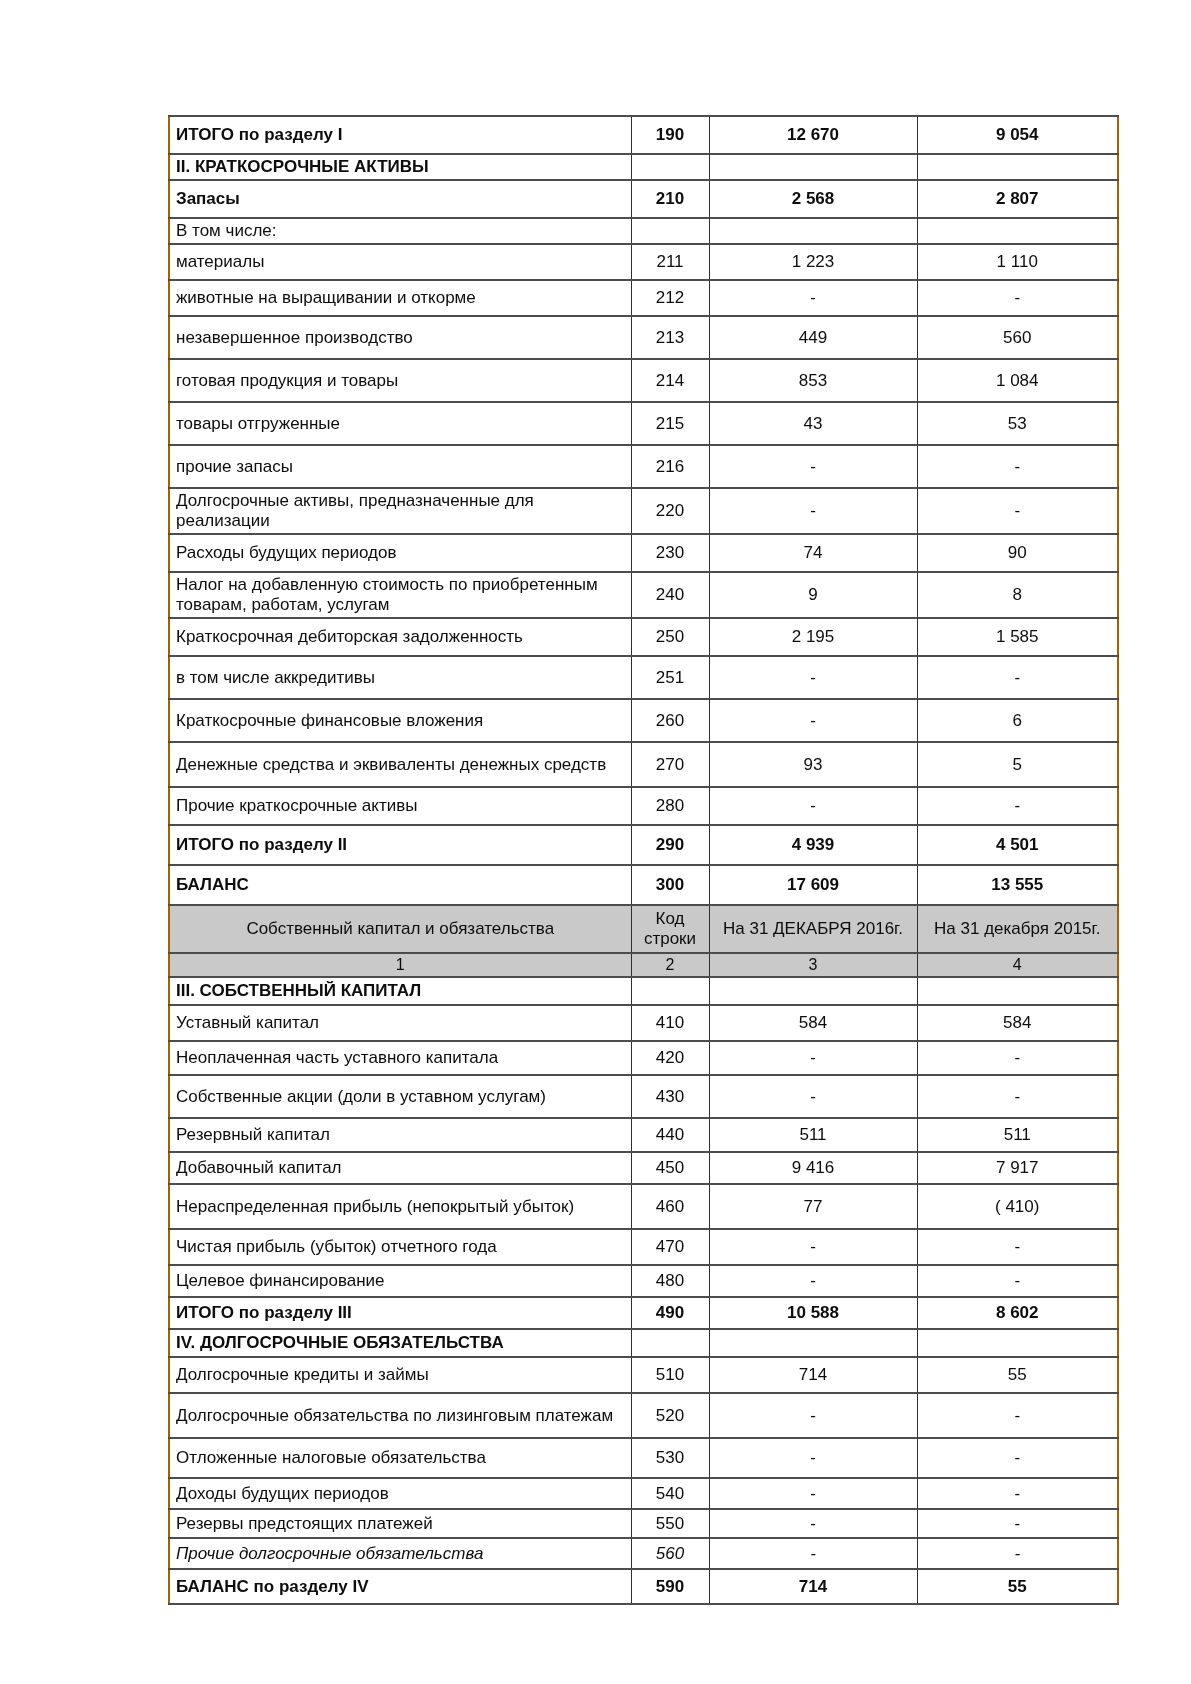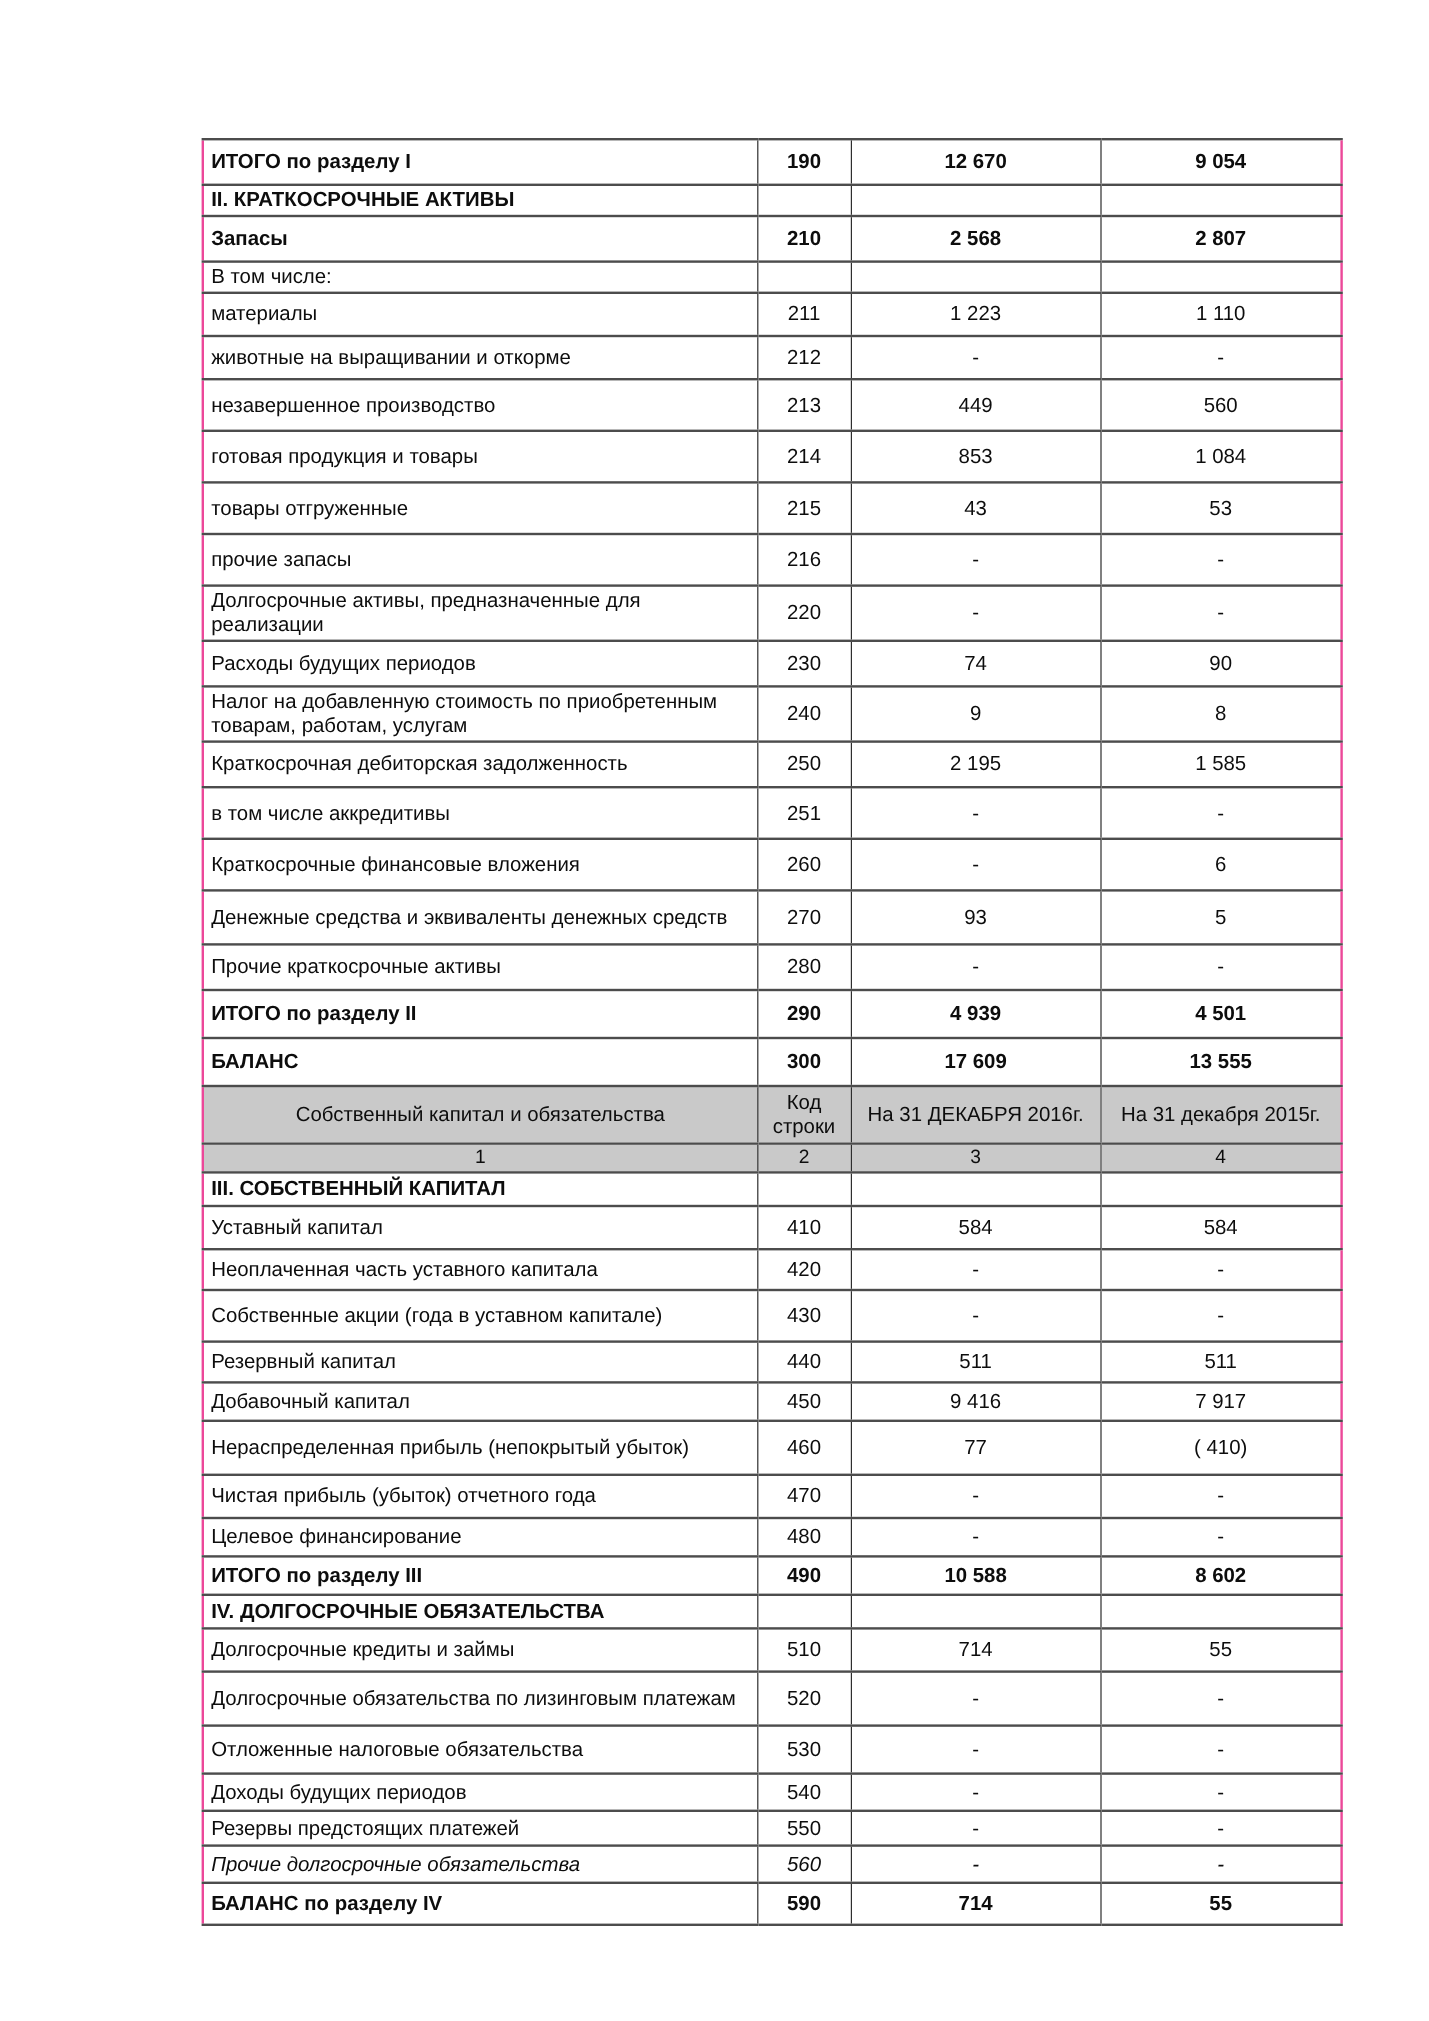--- a/index.html
+++ b/index.html
@@ -15,21 +15,21 @@
     font-family: "Liberation Sans", sans-serif;
     color: #0d0d0d;
   }
   table.bs {
     position: absolute;
     left: 168px;
     top: 115px;
     width: 949px;
     border-collapse: collapse;
     table-layout: fixed;
-    border: 2px solid #ec4899;
+    border: 2px solid #a16207;
   }
   table.bs td {
     border-left: 1px solid #2e2e2e;
     border-right: 1px solid #2e2e2e;
     border-top: 2px solid #4c4c4c;
     border-bottom: 2px solid #4c4c4c;
     vertical-align: middle;
     font-size: 17px;
     line-height: 1.18;
     padding: 2px 6px;
@@ -210,21 +210,21 @@
           <td class="c-val">584</td>
           <td class="c-val">584</td>
         </tr>
         <tr class="r-item" style="height: 34px;">
           <td class="c-label">Неоплаченная часть уставного капитала</td>
           <td class="c-code">420</td>
           <td class="c-val">-</td>
           <td class="c-val">-</td>
         </tr>
         <tr class="r-item" style="height: 43px;">
-          <td class="c-label">Собственные акции (года в уставном капитале)</td>
+          <td class="c-label">Собственные акции (доли в уставном услугам)</td>
           <td class="c-code">430</td>
           <td class="c-val">-</td>
           <td class="c-val">-</td>
         </tr>
         <tr class="r-item" style="height: 34px;">
           <td class="c-label">Резервный капитал</td>
           <td class="c-code">440</td>
           <td class="c-val">511</td>
           <td class="c-val">511</td>
         </tr>

